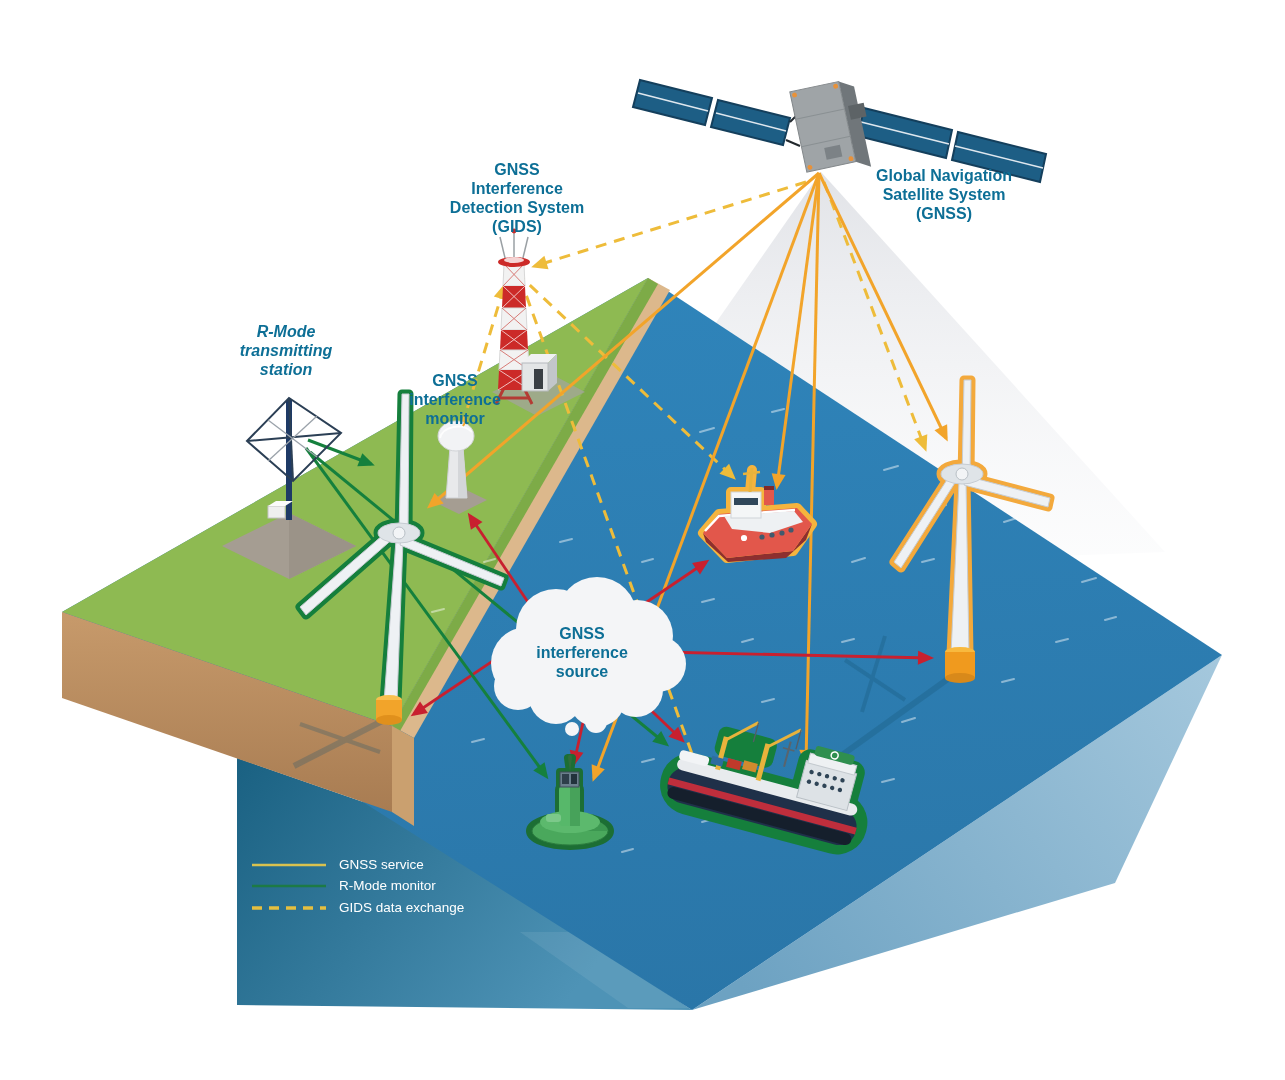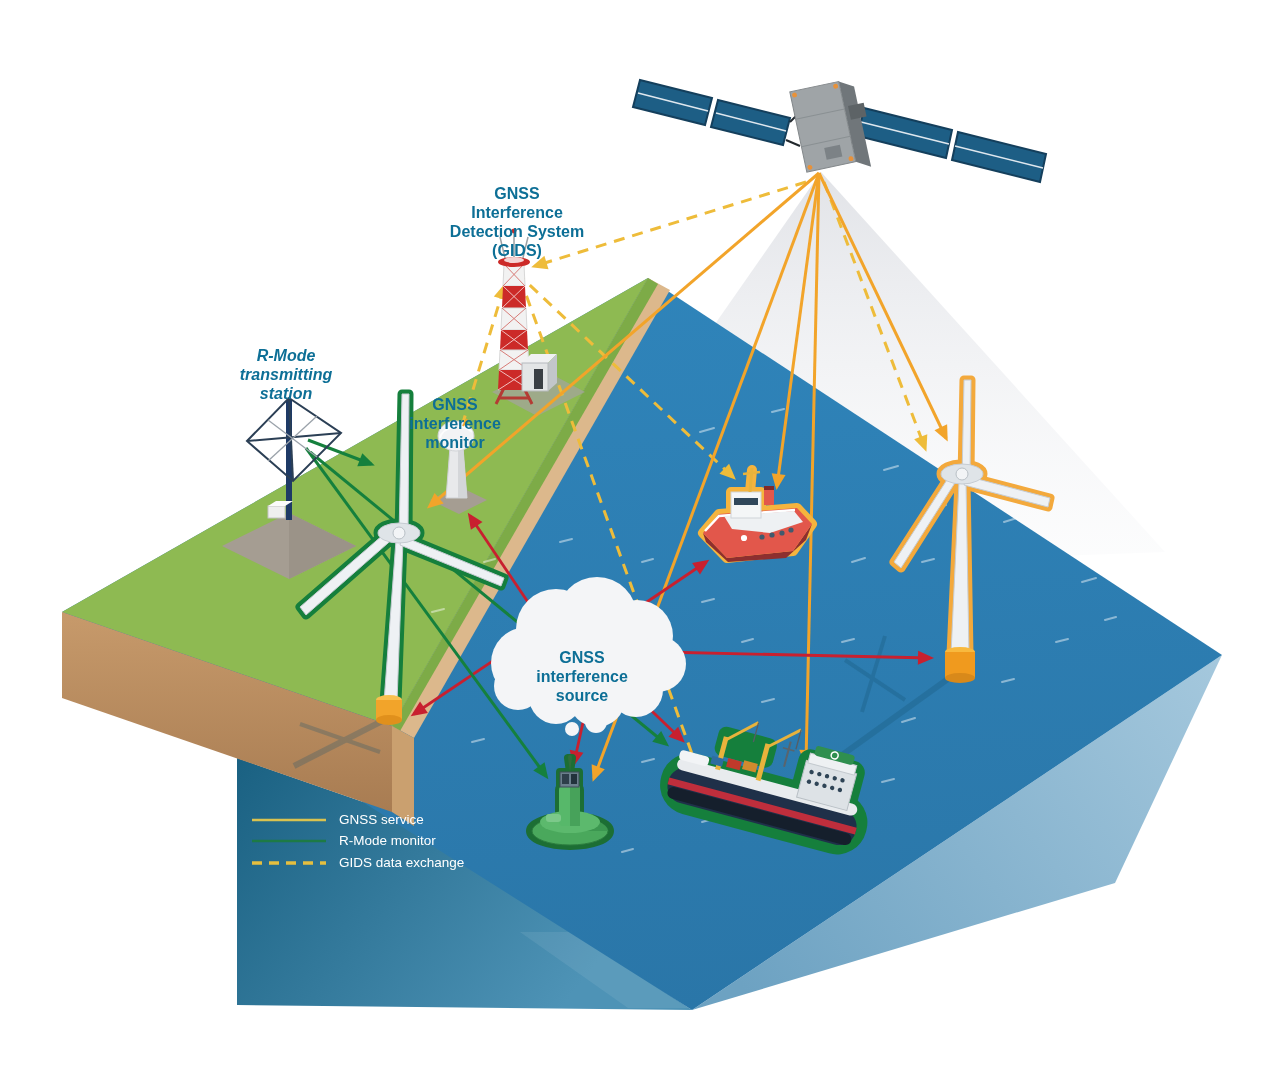--- a/index.html
+++ b/index.html
@@ -1,21 +1,21 @@
 <!DOCTYPE html>
 <html><head>
 <meta charset="utf-8">
 <style>
   html,body{margin:0;padding:0;background:#ffffff;}
   #stage{position:relative;width:1285px;height:1080px;overflow:hidden;background:#ffffff;
          font-family:"Liberation Sans",sans-serif;}
   #scene-svg{position:absolute;left:0;top:0;}
   .scene-label{position:absolute;transform:translateX(-50%);text-align:center;
-    color:#0d6f96;font-weight:bold;font-size:16px;line-height:19px;white-space:pre-line;margin-top:24px;}
-  .legend{position:absolute;left:250px;top:809px;}
+    color:#0d6f96;font-weight:bold;font-size:16px;line-height:19px;white-space:pre-line;}
+  .legend{position:absolute;left:250px;top:854px;}
   .legend-row{display:flex;align-items:center;height:21.6px;}
   .legend-swatch{width:80px;margin-right:9px;display:flex;align-items:center;justify-content:flex-start;}
   .legend-label{color:#ffffff;font-size:13.5px;line-height:14px;}
 </style>
 </head>
 <body>
 
 <div id="stage">
 
 <svg id="scene-svg" width="1285" height="1080" viewBox="0 0 1285 1080">
@@ -386,20 +386,23 @@
 <div class="scene-label" style="left:286px;top:322px;font-style:italic;">R-Mode
 transmitting
 station</div>
 <div class="scene-label" style="left:517px;top:160px;">GNSS
 Interference
 Detection System
 (GIDS)</div>
 <div class="scene-label" style="left:455px;top:371px;">GNSS
 interference
 monitor</div>
+<div class="scene-label" style="left:944px;top:166px;">Global Navigation
+Satellite System
+(GNSS)</div>
 <div class="scene-label" style="left:582px;top:624px;">GNSS
 interference
 source</div>
 
 <div class="legend">
   <div class="legend-row">
     <span class="legend-swatch">
       <svg width="78" height="8">
             <line x1="2" y1="4" x2="76" y2="4" stroke-width="2.5" stroke="#d9c24f"></line>
           </svg>

